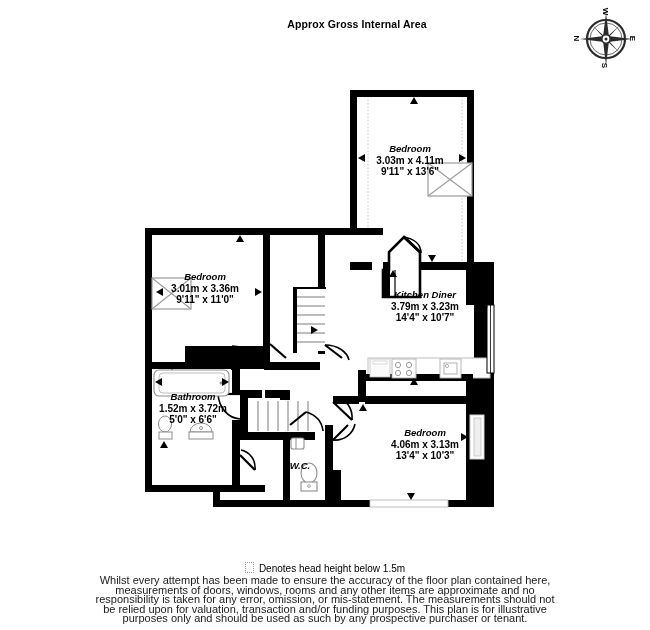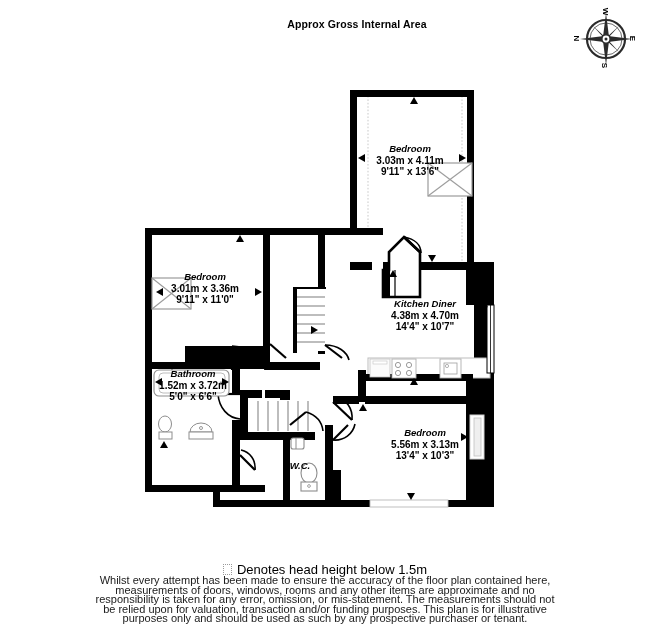--- a/index.html
+++ b/index.html
@@ -22,21 +22,21 @@
   
   #plan{position:absolute;left:0;top:0;width:650px;height:545px;}
   #plan svg{display:block;}
 
   
   .rlabel{position:absolute;text-align:center;line-height:11.5px;white-space:nowrap;}
   .rlabel .nm{font-size:9.5px;font-weight:bold;font-style:italic;}
   .rlabel .dm{font-size:10px;font-weight:bold;}
 
   
-  #legend{position:absolute;left:0;top:562px;width:650px;text-align:center;font-size:13px;}
+  #legend{position:absolute;left:0;top:562px;width:650px;text-align:center;font-size:10px;}
   #legend .sw{display:inline-block;width:7px;height:9px;border:1px dotted #9a9a9a;
               vertical-align:-1px;margin-right:5px;background:#fff;}
   #disc{position:absolute;left:95px;top:576px;width:460px;text-align:center;
         font-size:11px;line-height:9.6px;color:#1a1a1a;}
 </style>
 </head>
 <body>
 
 <div id="header">
   <div class="ln">Approx Gross Internal Area</div>
@@ -305,33 +305,33 @@
   <div class="dm">3.03m x 4.11m</div>
   <div class="dm">9'11" x 13'6"</div>
 </div>
 
 <div class="rlabel" style="left:140px;top:271px;width:130px;">
   <div class="nm">Bedroom</div>
   <div class="dm">3.01m x 3.36m</div>
   <div class="dm">9'11" x 11'0"</div>
 </div>
 
-<div class="rlabel" style="left:355px;top:298px;width:140px;">
+<div class="rlabel" style="left:355px;top:289px;width:140px;">
   <div class="nm">Kitchen Diner</div>
-  <div class="dm">4.38m x 4.70m</div>
+  <div class="dm">3.79m x 3.23m</div>
   <div class="dm">14'4" x 10'7"</div>
 </div>
 
 <div class="rlabel" style="left:355px;top:427px;width:140px;">
   <div class="nm">Bedroom</div>
-  <div class="dm">5.56m x 3.13m</div>
+  <div class="dm">4.06m x 3.13m</div>
   <div class="dm">13'4" x 10'3"</div>
 </div>
 
-<div class="rlabel" style="left:128px;top:368px;width:130px;">
+<div class="rlabel" style="left:128px;top:391px;width:130px;">
   <div class="nm">Bathroom</div>
   <div class="dm">1.52m x 3.72m</div>
   <div class="dm">5'0" x 6'6"</div>
 </div>
 
 <div class="rlabel" style="left:268px;top:460px;width:64px;">
   <div class="nm">W.C.</div>
 </div>
 
 <div id="legend">

